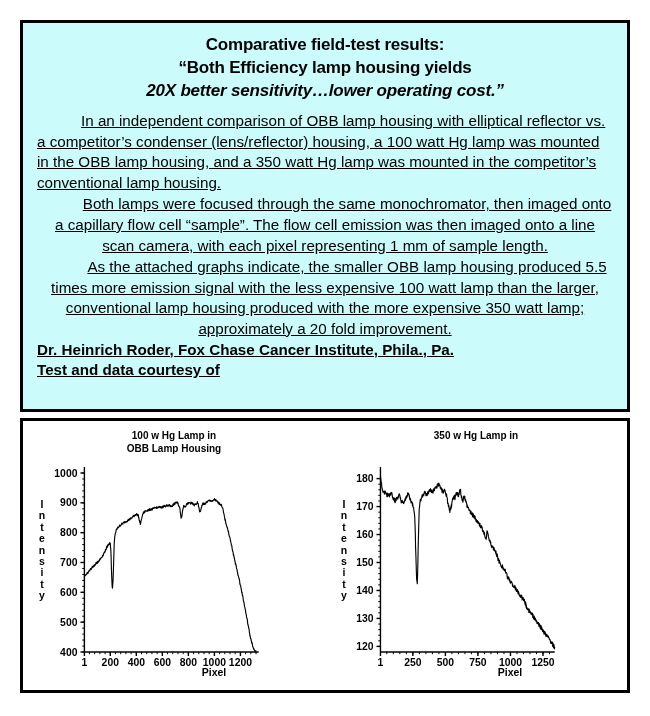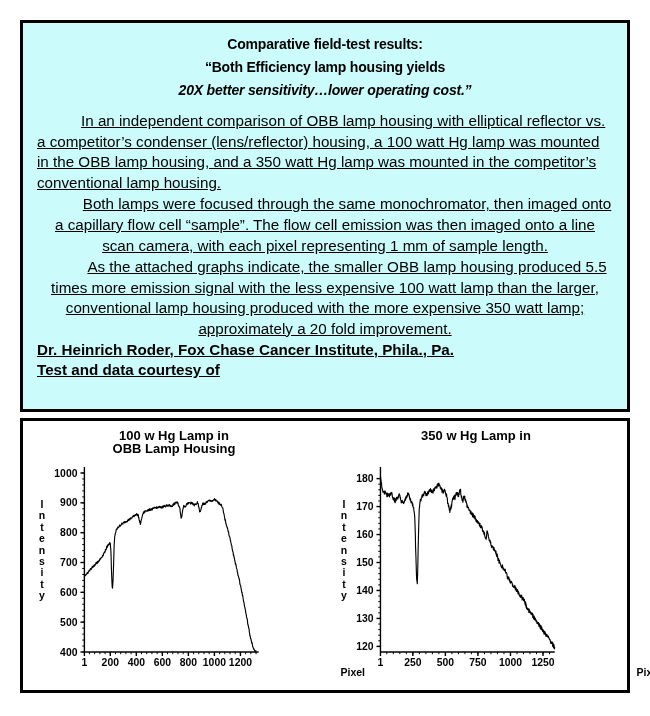--- a/index.html
+++ b/index.html
@@ -28,21 +28,21 @@
     width: 610px;
     height: 392px;
     box-sizing: border-box;
     background: #cbfbfb;
     border: 3px solid #000000;
     padding: 10px 14px 6px 14px;
   }
   .headline {
     text-align: center;
     font-weight: bold;
-    font-size: 14px;
+    font-size: 17px;
     line-height: 23px;
     color: #000;
     letter-spacing: -0.2px;
   }
   .headline .l3 { font-style: italic; }
 
   .body-block {
     margin-top: 9px;
     font-size: 15.2px;
     line-height: 20.6px;
@@ -78,21 +78,21 @@
   .chart-wrap.left  { left: 0; }
   .chart-wrap.right { left: 50%; }
 
   .chart-title {
     position: absolute;
     top: 8px;
     left: 0;
     width: 100%;
     text-align: center;
     font-weight: bold;
-    font-size: 13px;
+    font-size: 10px;
     line-height: 13px;
     color: #000;
   }
   .axis-label-y {
     position: absolute;
     top: 78px;
     width: 14px;
     text-align: center;
     font-weight: bold;
     font-size: 10.5px;
@@ -100,21 +100,21 @@
     color: #000;
   }
   .chart-wrap.left  .axis-label-y { left: 12px; }
   .chart-wrap.right .axis-label-y { left: 12px; }
 
   .axis-label-x {
     position: absolute;
     bottom: 12px;
     left: 0;
     width: 100%;
-    text-align: right;
+    text-align: center;
     font-weight: bold;
     font-size: 10.5px;
     color: #000;
   }
   .chart-wrap.left  .axis-label-x { padding-left: 40px; }
   .chart-wrap.right .axis-label-x { padding-left: 34px; }
 
   .plot-svg {
     position: absolute;
     left: 0;

